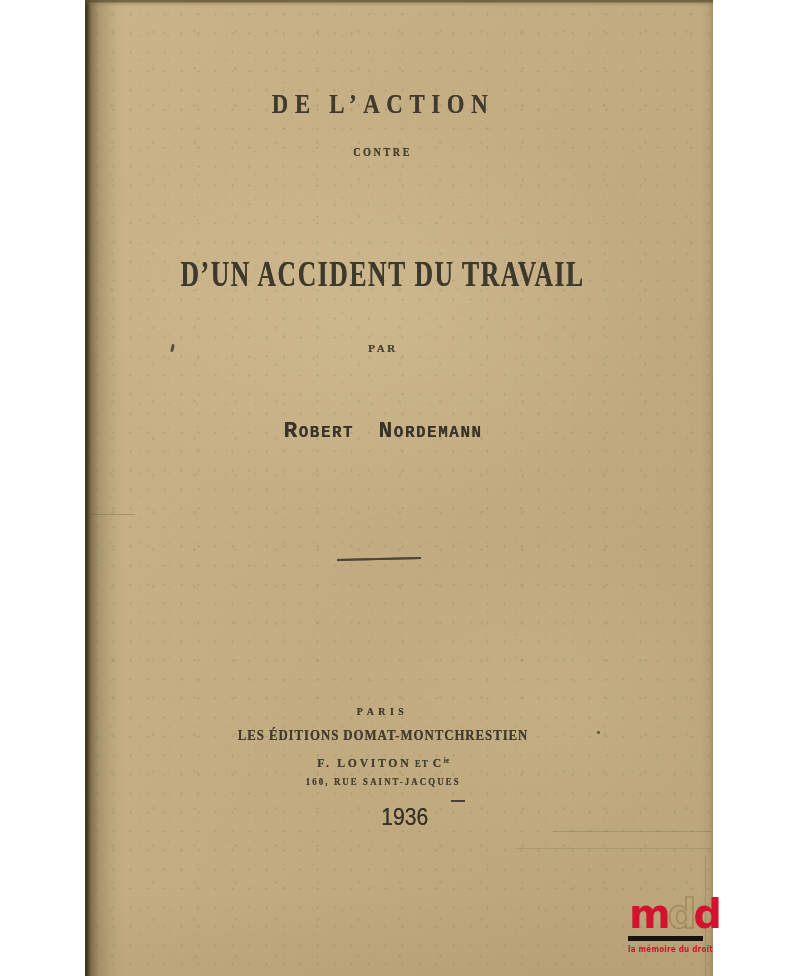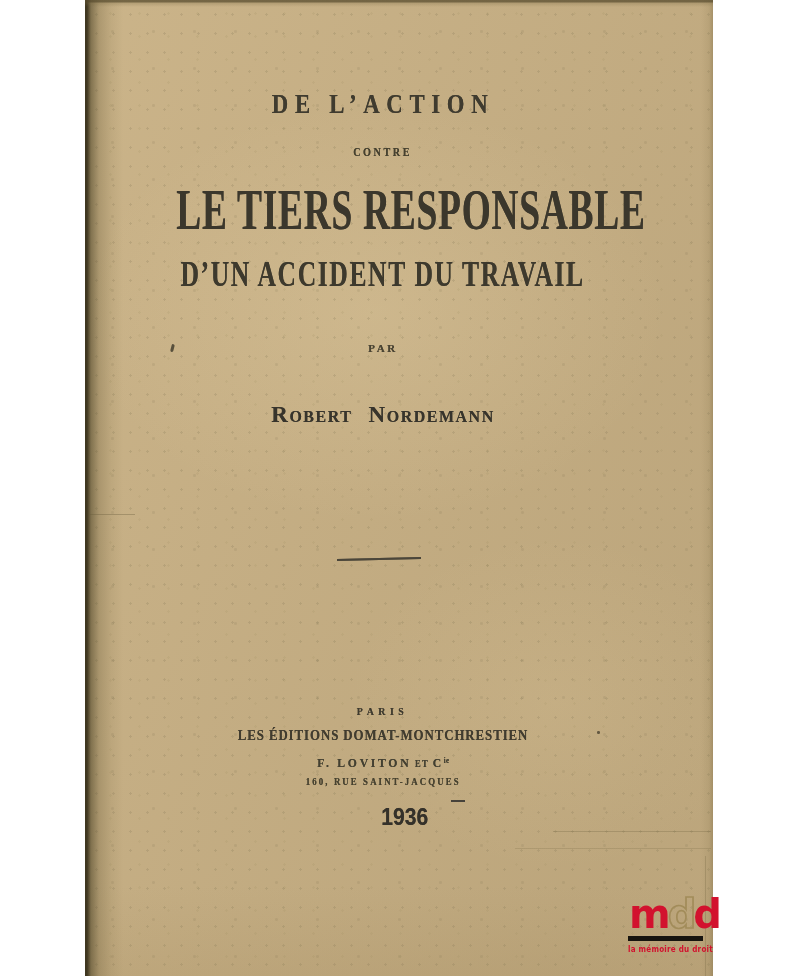--- a/index.html
+++ b/index.html
@@ -66,22 +66,22 @@
   .main-title { top: 184px; font-size: 52px; font-weight: 700; line-height: 52px; color: #3b372c; }
   .main-title > span { transform: scale(.72, 1.1); letter-spacing: 1px; }
 
   .subtitle { top: 256px; font-size: 32px; font-weight: 700; line-height: 36px; color: #3d392d; }
   .subtitle > span { transform: scale(.8, 1.12); letter-spacing: 2px; }
 
   .byline { top: 342px; font-size: 11px; font-weight: 700; line-height: 12px; color: #4a4433; }
   .byline > span { letter-spacing: 2.5px; text-align: center; }
 
   .author {
-    top: 403px; font-size: 23px; font-weight: 700; line-height: 24px;
-    font-family: Liberation Serif, serif;
+    top: 419px; font-size: 23px; font-weight: 700; line-height: 24px;
+    font-family: Liberation Mono, monospace;
     font-variant: small-caps; color: #37342c;
   }
   .author > span { letter-spacing: 1.5px; word-spacing: 9px; transform: scaleY(.98); }
 
   .credential { top: 440px; font-size: 15px; line-height: 16px; color: #453f30; }
   .credential > span { transform: scaleX(.85); letter-spacing: .5px; }
 
   .mid-rule {
     position: absolute; top: 558px; left: 252px;
     width: 84px; height: 2px;
@@ -102,21 +102,21 @@
   .firm sup { font-size: 7.5px; vertical-align: 4px; letter-spacing: .5px; }
 
   .address { top: 776px; font-size: 10.5px; font-weight: 700; line-height: 12px; color: #47422f; }
   .address > span { transform: scaleX(.84); letter-spacing: 2.5px; }
 
   .year-rule {
     position: absolute; top: 800px; left: 366px;
     width: 14px; height: 2px; background: #46423a;
   }
 
-  .year { top: 805px; font-family: "Liberation Sans", sans-serif; font-size: 24px; font-weight: 700; line-height: 24px; color: #34312a; padding-left: 43px; }
+  .year { top: 805px; font-family: "Liberation Sans", sans-serif; font-size: 24px; font-weight: 400; line-height: 24px; color: #34312a; padding-left: 43px; }
   .year > span { transform: scaleX(.88); }
 
   
   .fleck {
     position: absolute; left: 86px; top: 344px;
     width: 2.5px; height: 8px; border-radius: 2px;
     background: rgba(45,42,30,.72);
     transform: rotate(14deg);
   }
   .dot {
@@ -170,23 +170,20 @@
   <div class="paper">
 
     <div class="layer supertitle soft">
       <span>DE L’ACTION</span>
     </div>
 
     <div class="layer connector soft">
       <span>CONTRE</span>
     </div>
 
-    <div class="layer main-title soft">
-      <span>LE TIERS RESPONSABLE</span>
-    </div>
 
     <div class="layer subtitle soft">
       <span>D’UN ACCIDENT DU TRAVAIL</span>
     </div>
 
     <div class="layer byline soft">
       <span>PAR</span>
     </div>
 
     <div class="layer author soft">

